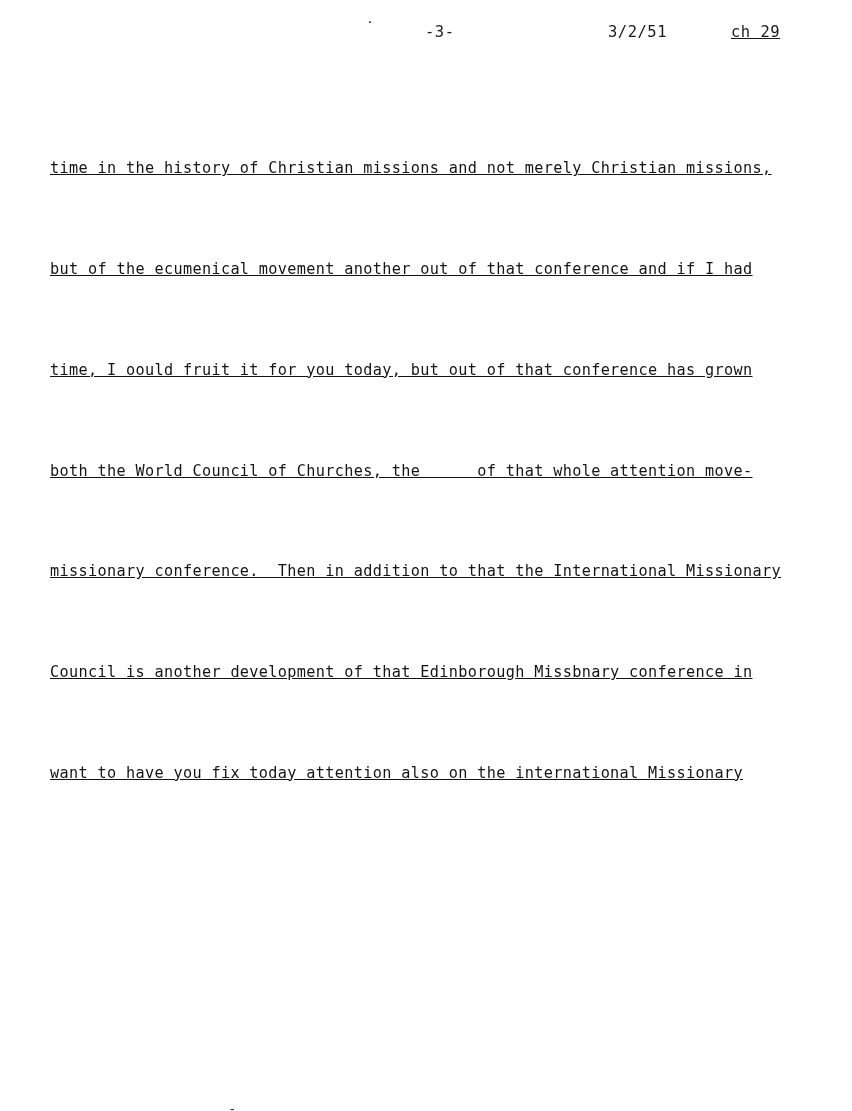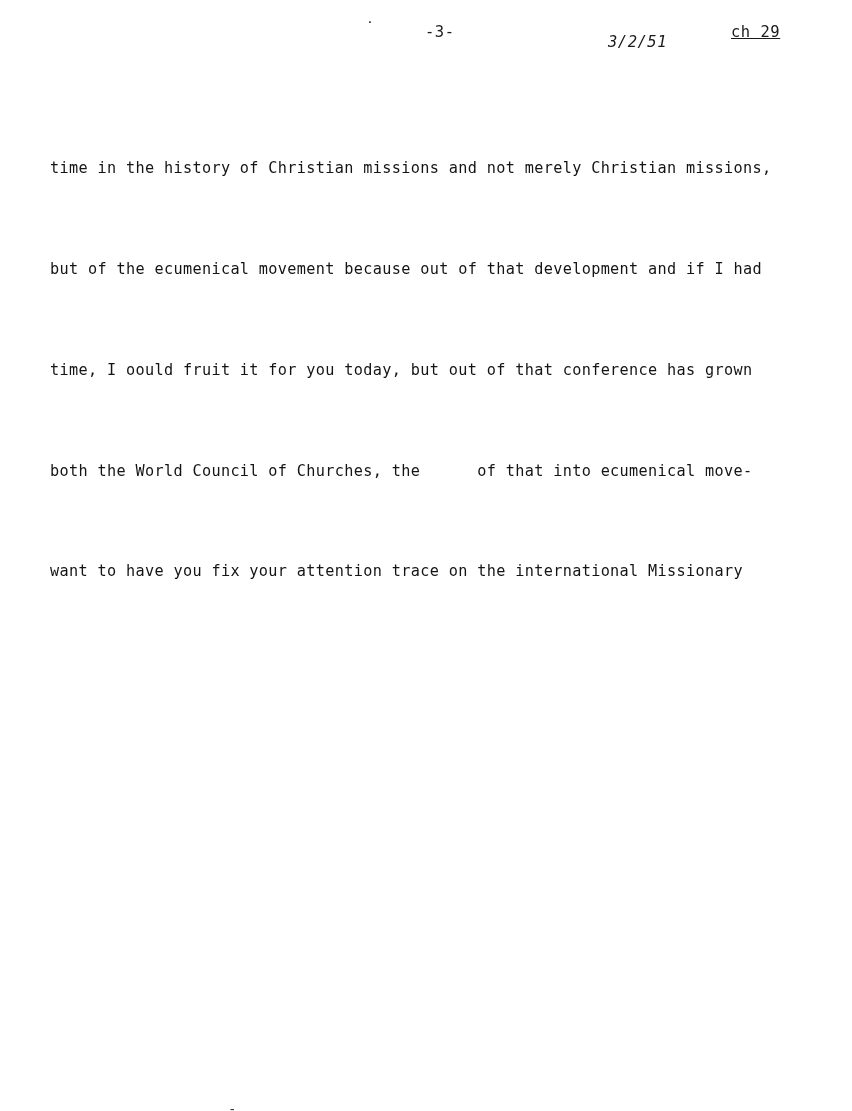--- a/index.html
+++ b/index.html
@@ -33,22 +33,21 @@
     color: #2a2a2a;
   }
   .header .page-num {
     position: absolute;
     left: 425px;
     top: 9px;
   }
   .header .date {
     position: absolute;
     left: 608px;
-    top: 19px;
-    font-style: italic;
+    top: 9px;
   }
   .header .chapter {
     position: absolute;
     left: 731px;
     top: 9px;
     text-decoration: underline;
   }
   .body-text {
     position: absolute;
     top: 85px;
@@ -56,20 +55,21 @@
     width: 800px;
     font-size: 15.2px;
     line-height: 33.6px;
     letter-spacing: 0.35px;
     white-space: pre;
     color: #141414;
   }
   .line {
     height: 33.6px;
     white-space: pre;
+    text-decoration: underline;
   }
   .bottom-mark {
     position: absolute;
     left: 228px;
     top: 1101px;
     font-size: 14px;
     color: #3a3a3a;
   }
 </style>
 </head>
@@ -79,24 +79,26 @@
 
   <div class="header">
     <span class="dot">·</span>
     <span class="page-num">-3-</span>
     <span class="date">3/2/51</span>
     <span class="chapter">ch 29</span>
   </div>
 
   <div class="body-text">
     <div class="line">time in the history of Christian missions and not merely Christian missions,</div>
-    <div class="line">but of the ecumenical movement because out of that development and if I had</div>
+    <div class="line">but of the ecumenical movement another out of that conference and if I had</div>
     <div class="line">time, I oould fruit it for you today, but out of that conference has grown</div>
-    <div class="line">both the World Council of Churches, the      of that into ecumenical move-</div>
-    <div class="line">want to have you fix your attention trace on the international Missionary</div>
+    <div class="line">both the World Council of Churches, the      of that whole attention move-</div>
+    <div class="line">missionary conference.  Then in addition to that the International Missionary</div>
+    <div class="line">Council is another development of that Edinborough Missbnary conference in</div>
+    <div class="line">want to have you fix today attention also on the international Missionary</div>
     
     
     
     
     
     
     
     
     
     

